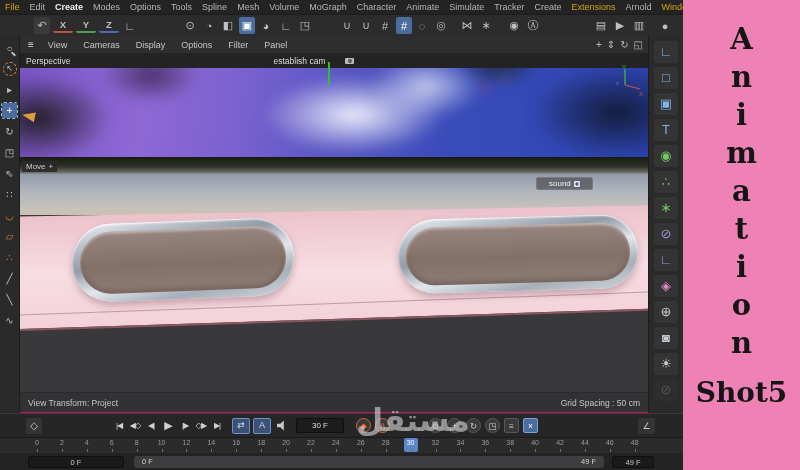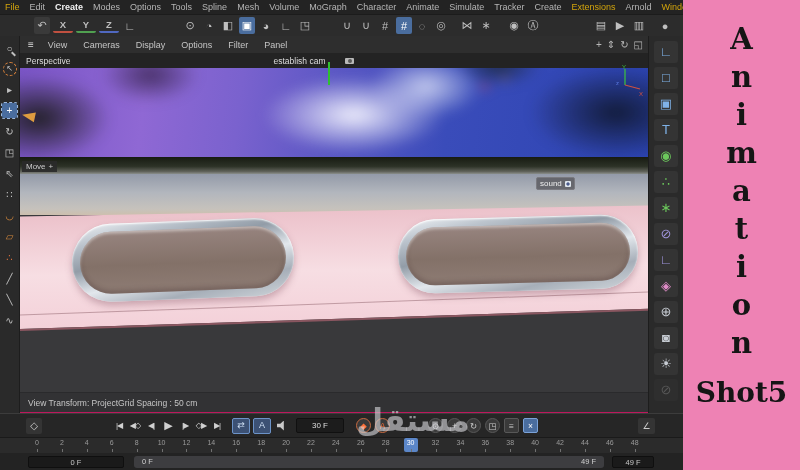--- a/index.html
+++ b/index.html
@@ -74,28 +74,28 @@
         background:linear-gradient(168deg,#f0f3f6,#bcc4cd 18%,#929ca7 38%,#e2e7ec 58%,#a6aeb8 78%,#cfd5da);
         box-shadow:0 4px 7px rgba(120,70,85,.35), inset 0 1px 2px #fff;}
   .pill-inner{position:absolute;inset:8px;border-radius:999px;
         background:linear-gradient(to bottom,#97847f,#837168 55%,#8e7c74);
         box-shadow:inset 0 2px 3px rgba(255,255,255,.45), inset 0 -3px 5px rgba(60,40,40,.3);}
   #pillL{left:52px;top:168px;width:222px;height:78px;transform:rotate(-2.2deg);}
   #pillR{left:378px;top:164px;width:240px;height:74px;transform:rotate(-1.6deg);}
   .move-badge{position:absolute;left:2px;top:108px;z-index:5;background:rgba(42,42,42,.9);color:#ccc;
         font-size:8px;padding:1px 4px;display:flex;gap:3px;align-items:center;}
   .sound-badge{position:absolute;left:516px;top:124px;z-index:5;background:rgba(92,92,98,.85);
-        border:1px solid #7a7a80;border-radius:2px;color:#eee;font-size:8px;padding:0 3px;height:11px;
+        border:1px solid #7a7a80;border-radius:2px;color:#eee;font-size:8px;padding:0 12px;height:11px;
         display:flex;gap:3px;align-items:center;}
   .snd-dot{width:6px;height:6px;background:radial-gradient(circle at 50% 50%,#4a5a8c 0 35%,#dde4ec 40%);border-radius:1px;}
   .orange-arrow{position:absolute;left:2px;top:58px;width:0;height:0;border-top:5px solid transparent;
         border-bottom:5px solid transparent;border-right:13px solid #de9c40;transform:rotate(12deg);z-index:4;}
   .gizmo{position:absolute;right:4px;top:10px;z-index:6;}
   .vp-status{position:absolute;left:0;bottom:0;width:100%;height:20px;background:#323234;z-index:5;
-        display:flex;align-items:center;font-size:8.5px;color:#c6c6c6;
+        display:flex;align-items:center;justify-content:space-between;font-size:8.5px;color:#c6c6c6;
         padding:0 8px;box-sizing:border-box;border-top:1px solid #2a2a2c;}
   
   .anim-bar{position:absolute;left:0;top:413px;width:683px;height:24px;background:#262626;
         border-top:1px solid #3c3c3c;display:flex;align-items:center;box-sizing:border-box;}
   .ab-key{margin-left:26px;width:16px;height:16px;background:#343434;border-radius:2px;color:#ccc;
         font-size:10px;text-align:center;line-height:16px;}
   .pb-group{margin-left:70px;display:flex;gap:2px;}
   .pb{min-width:14px;height:15px;font-size:8px;color:#d0d0d0;text-align:center;line-height:15px;letter-spacing:-1px;}
   .pb.play{font-size:11px;min-width:16px;}
   .tgl-group{margin-left:8px;display:flex;gap:3px;}

